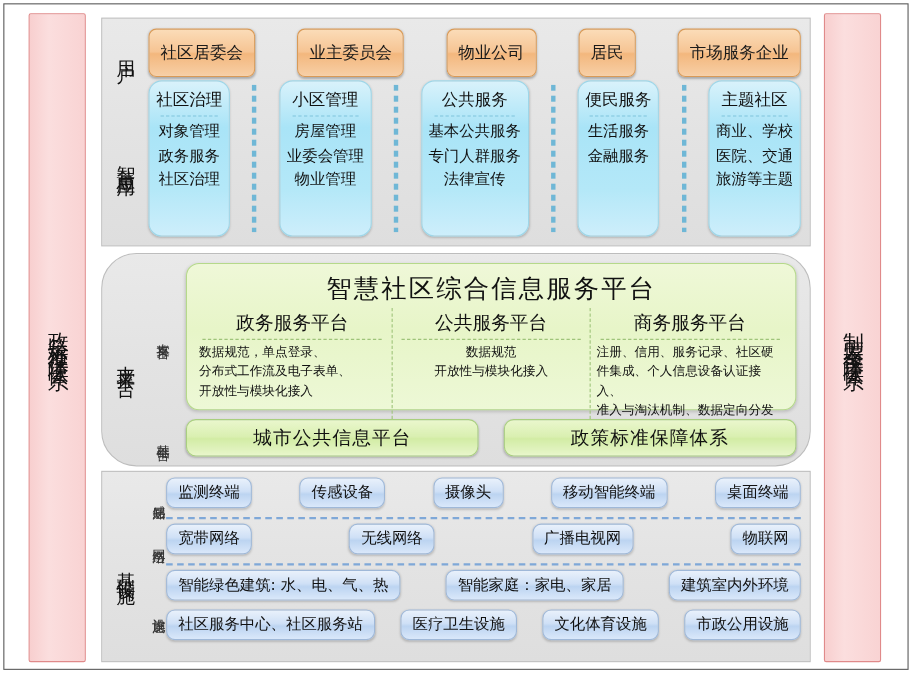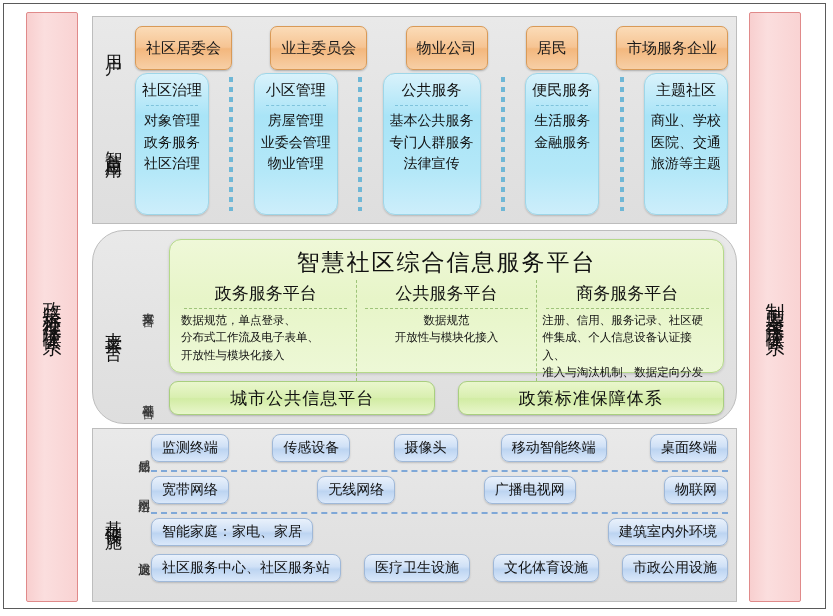--- a/index.html
+++ b/index.html
@@ -291,20 +291,21 @@
           </div>
           <div class="infra-hsep"></div>
           <div class="infra-row">
             <div class="infra-box">宽带网络</div>
             <div class="infra-box">无线网络</div>
             <div class="infra-box">广播电视网</div>
             <div class="infra-box">物联网</div>
           </div>
           <div class="infra-hsep"></div>
           <div class="infra-row">
+            <div class="infra-box">智能绿色建筑: 水、电、气、热</div>
             <div class="infra-box">智能家庭：家电、家居</div>
             <div class="infra-box">建筑室内外环境</div>
           </div>
           <div class="infra-row">
             <div class="infra-box">社区服务中心、社区服务站</div>
             <div class="infra-box">医疗卫生设施</div>
             <div class="infra-box">文化体育设施</div>
             <div class="infra-box">市政公用设施</div>
           </div>
         </div>

